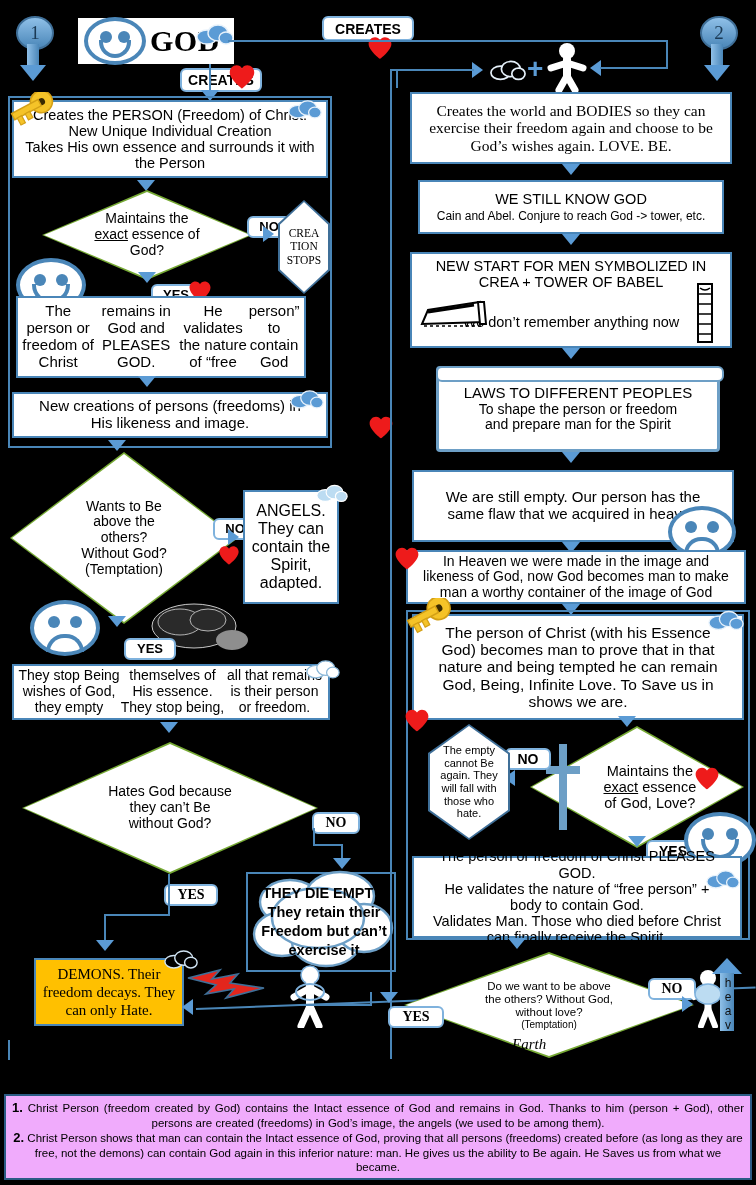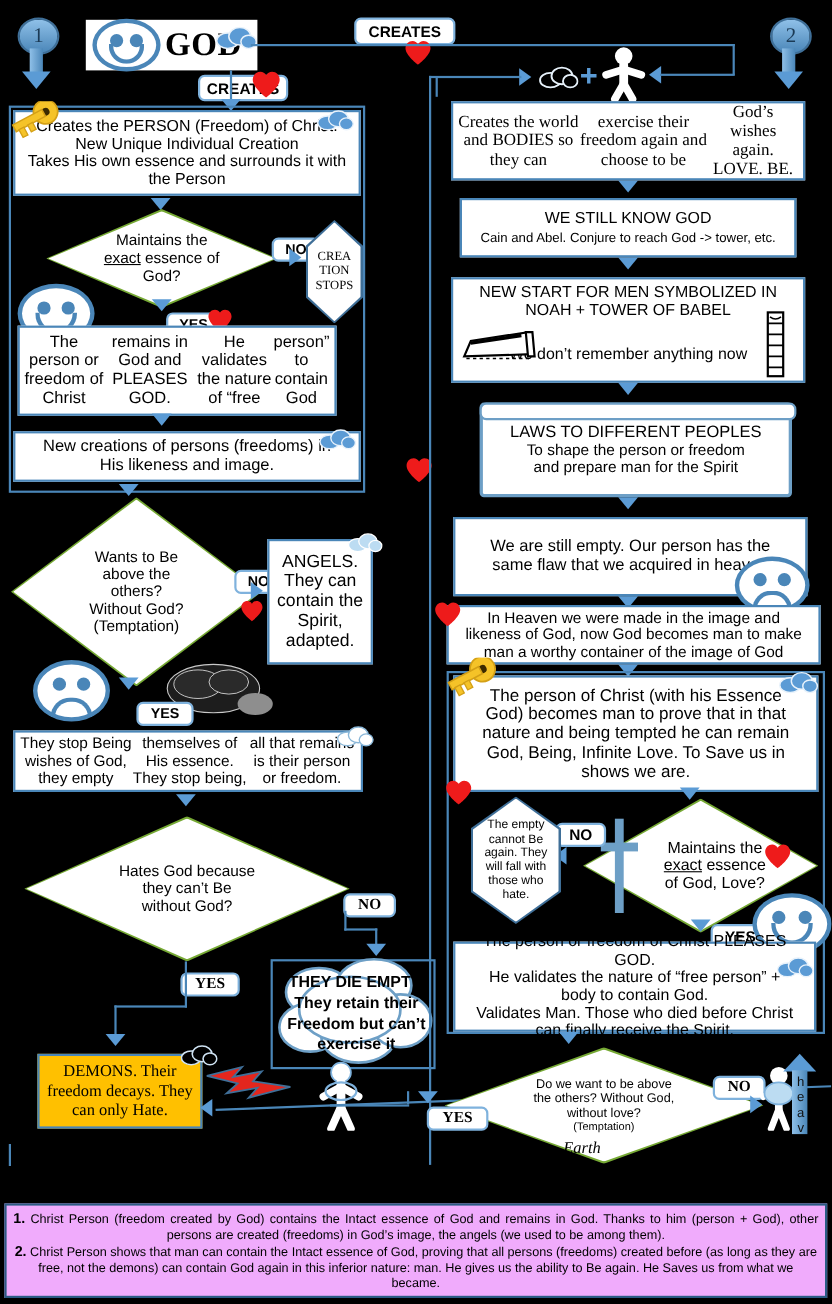--- a/index.html
+++ b/index.html
@@ -385,36 +385,36 @@
   <svg class="stick" style="left:545px;top:42px;" width="44" height="50" viewBox="0 0 44 50">
     <circle cx="22" cy="9" r="8" fill="#fff"></circle>
     <path d="M22 17 L22 34" stroke="#fff" stroke-width="8" stroke-linecap="round"></path>
     <path d="M22 21 L6 26 M22 21 L38 26" stroke="#fff" stroke-width="7" stroke-linecap="round"></path>
     <path d="M22 34 L14 48 M22 34 L30 48" stroke="#fff" stroke-width="7" stroke-linecap="round"></path>
   </svg>
   <div class="ah-r" style="left:472px;top:62px;"></div>
   <div class="ln" style="left:390px;top:69px;width:84px;height:2px;"></div>
   <div class="ln" style="left:390px;top:69px;width:2px;height:990px;"></div>
 
-  <div class="box serif" style="left:410px;top:92px;width:322px;height:72px;font-size:15.5px;flex-direction:row;">
+  <div class="box serif" style="left:410px;top:92px;width:322px;height:72px;font-size:15.5px;flex-direction:column;">
     <span>Creates the world and BODIES so they can</span>
     <span>exercise their freedom again and choose to be</span>
     <span>God’s wishes again. LOVE. BE.</span>
   </div>
   <div class="ah-d" style="left:562px;top:164px;"></div>
 
   <div class="box" style="left:418px;top:180px;width:306px;height:54px;flex-direction:column;">
     <span style="font-size:14.5px;">WE STILL KNOW GOD</span>
     <span style="font-size:12px;margin-top:3px;">Cain and Abel. Conjure to reach God -&gt; tower, etc.</span>
   </div>
   <div class="ah-d" style="left:562px;top:234px;"></div>
 
   <div class="box" style="left:410px;top:252px;width:322px;height:96px;flex-direction:column;justify-content:flex-start;padding-top:4px;">
     <span style="font-size:14.5px;">NEW START FOR MEN SYMBOLIZED IN</span>
-    <span style="font-size:14.5px;">NOAH + TOWER OF BABEL</span>
+    <span style="font-size:14.5px;">CREA + TOWER OF BABEL</span>
     <span style="font-size:14.5px;margin-top:24px;">We don’t remember anything now</span>
   </div>
 
   <svg style="position:absolute;left:418px;top:292px;" width="84" height="46" viewBox="0 0 84 46">
     <path d="M4 32 L10 18 L62 10 L66 30 Z" fill="#fff" stroke="#000" stroke-width="2"></path>
     <path d="M10 20 L56 13" stroke="#000" stroke-width="3"></path>
     <path d="M60 10 L66 10 L68 32 L62 32 Z" fill="#fff" stroke="#000" stroke-width="2"></path>
     <path d="M6 34 L64 34" stroke="#000" stroke-width="1.4" stroke-dasharray="3 3"></path>
   </svg>
 

